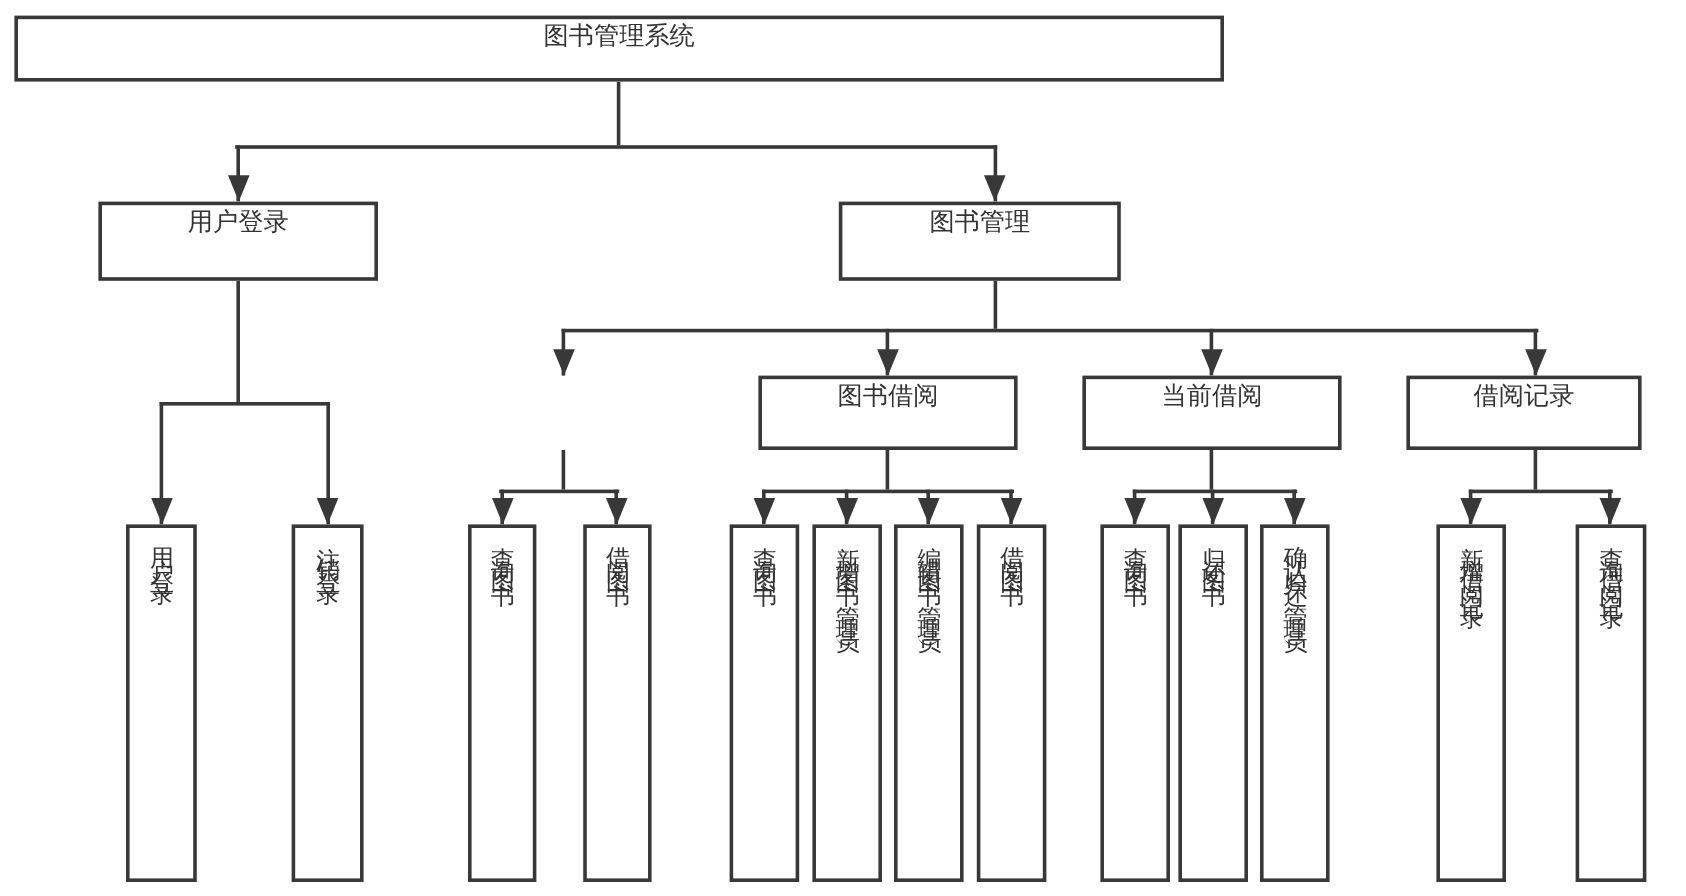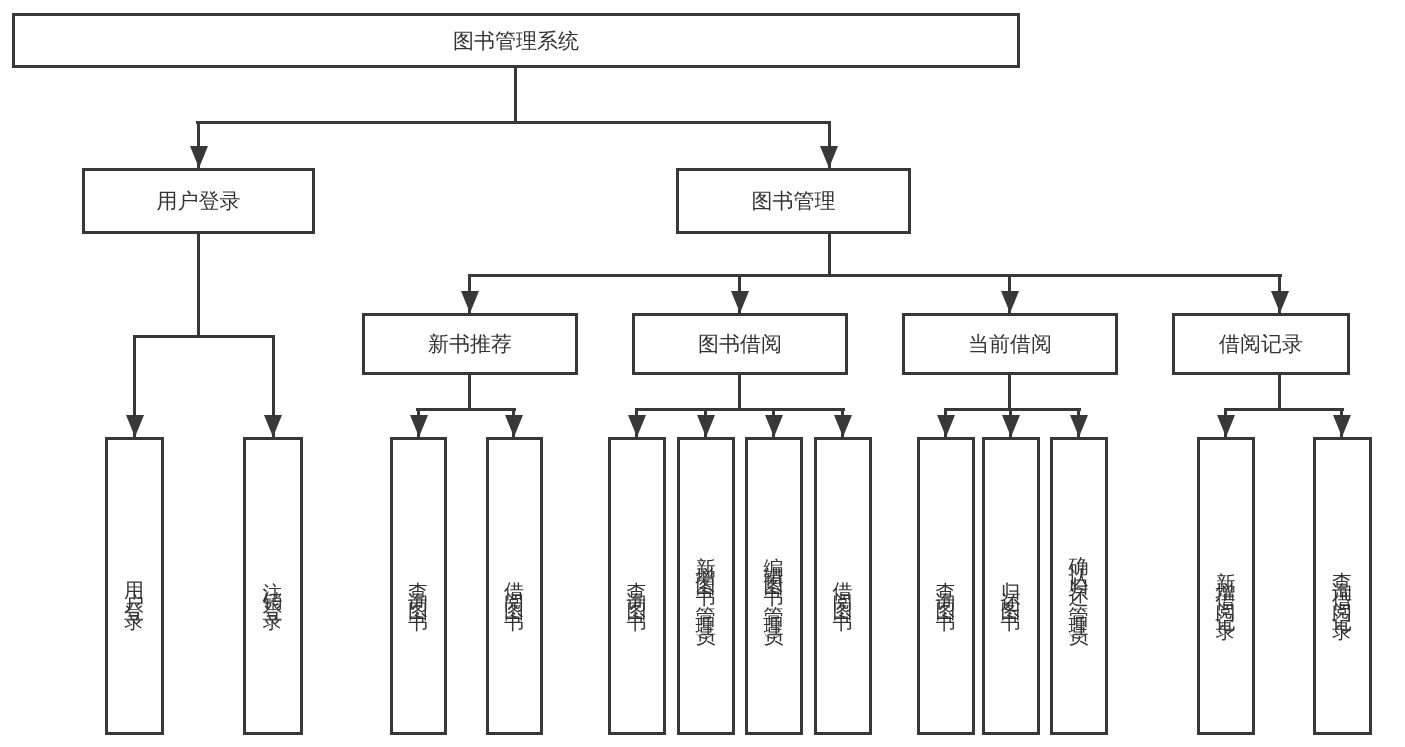--- a/index.html
+++ b/index.html
@@ -19,21 +19,21 @@
     background: var(--background);
     overflow: hidden;
   }
 
   
   .box {
     position: absolute;
     border: 3px solid var(--line);
     background: var(--background);
     display: flex;
-    align-items: center;
+    align-items: flex-start;
     justify-content: center;
     font-size: 21px;
     color: var(--text);
     z-index: 2;
   }
   .leaf {
     top: 437px;
     height: 298px;
   }
   .vtext {
@@ -81,21 +81,21 @@
   <div class="line v" style="left:514px; top:68px; height:53px;"></div>
   <div class="line h" style="left:196px; top:121px; width:635px;"></div>
   <div class="line v" style="left:197px; top:121px; height:47px;"></div>
   <div class="arrow" style="left:190px; top:146px;"></div>
   <div class="line v" style="left:828px; top:121px; height:47px;"></div>
   <div class="arrow" style="left:820px; top:146px;"></div>
 
   <div class="box" style="left:82px; top:168px; width:233px; height:66px;">
     <span>用户登录</span>
   </div>
-  <div class="box" style="left:676px; top:168px; width:235px; height:66px;">
+  <div class="box" style="left:699px; top:168px; width:235px; height:66px;">
     <span>图书管理</span>
   </div>
 
   <div class="line v" style="left:197px; top:234px; height:101px;"></div>
   <div class="line h" style="left:133px; top:335px; width:142px;"></div>
   <div class="line v" style="left:133px; top:335px; height:102px;"></div>
   <div class="arrow" style="left:126px; top:415px;"></div>
   <div class="line v" style="left:272px; top:335px; height:102px;"></div>
   <div class="arrow" style="left:264px; top:415px;"></div>
 
@@ -103,30 +103,27 @@
   <div class="line h" style="left:468px; top:274px; width:814px;"></div>
   <div class="line v" style="left:468px; top:274px; height:39px;"></div>
   <div class="arrow" style="left:461px; top:291px;"></div>
   <div class="line v" style="left:738px; top:274px; height:39px;"></div>
   <div class="arrow" style="left:731px; top:291px;"></div>
   <div class="line v" style="left:1008px; top:274px; height:39px;"></div>
   <div class="arrow" style="left:1001px; top:291px;"></div>
   <div class="line v" style="left:1278px; top:274px; height:39px;"></div>
   <div class="arrow" style="left:1271px; top:291px;"></div>
 
-  <div class="box" style="left:362px; top:313px; width:216px; height:62px;">
-    <span>新书推荐</span>
-  </div>
   <div class="box" style="left:902px; top:313px; width:216px; height:62px;">
     <span>当前借阅</span>
   </div>
   <div class="box" style="left:632px; top:313px; width:216px; height:62px;">
     <span>图书借阅</span>
   </div>
-  <div class="box" style="left:1172px; top:313px; width:178px; height:62px;">
+  <div class="box" style="left:1172px; top:313px; width:196px; height:62px;">
     <span>借阅记录</span>
   </div>
 
   <div class="line v" style="left:468px; top:375px; height:33px;"></div>
   <div class="line h" style="left:416px; top:408px; width:100px;"></div>
   <div class="line v" style="left:417px; top:408px; height:29px;"></div>
   <div class="arrow" style="left:410px; top:415px;"></div>
   <div class="line v" style="left:512px; top:408px; height:29px;"></div>
   <div class="arrow" style="left:505px; top:415px;"></div>
 

